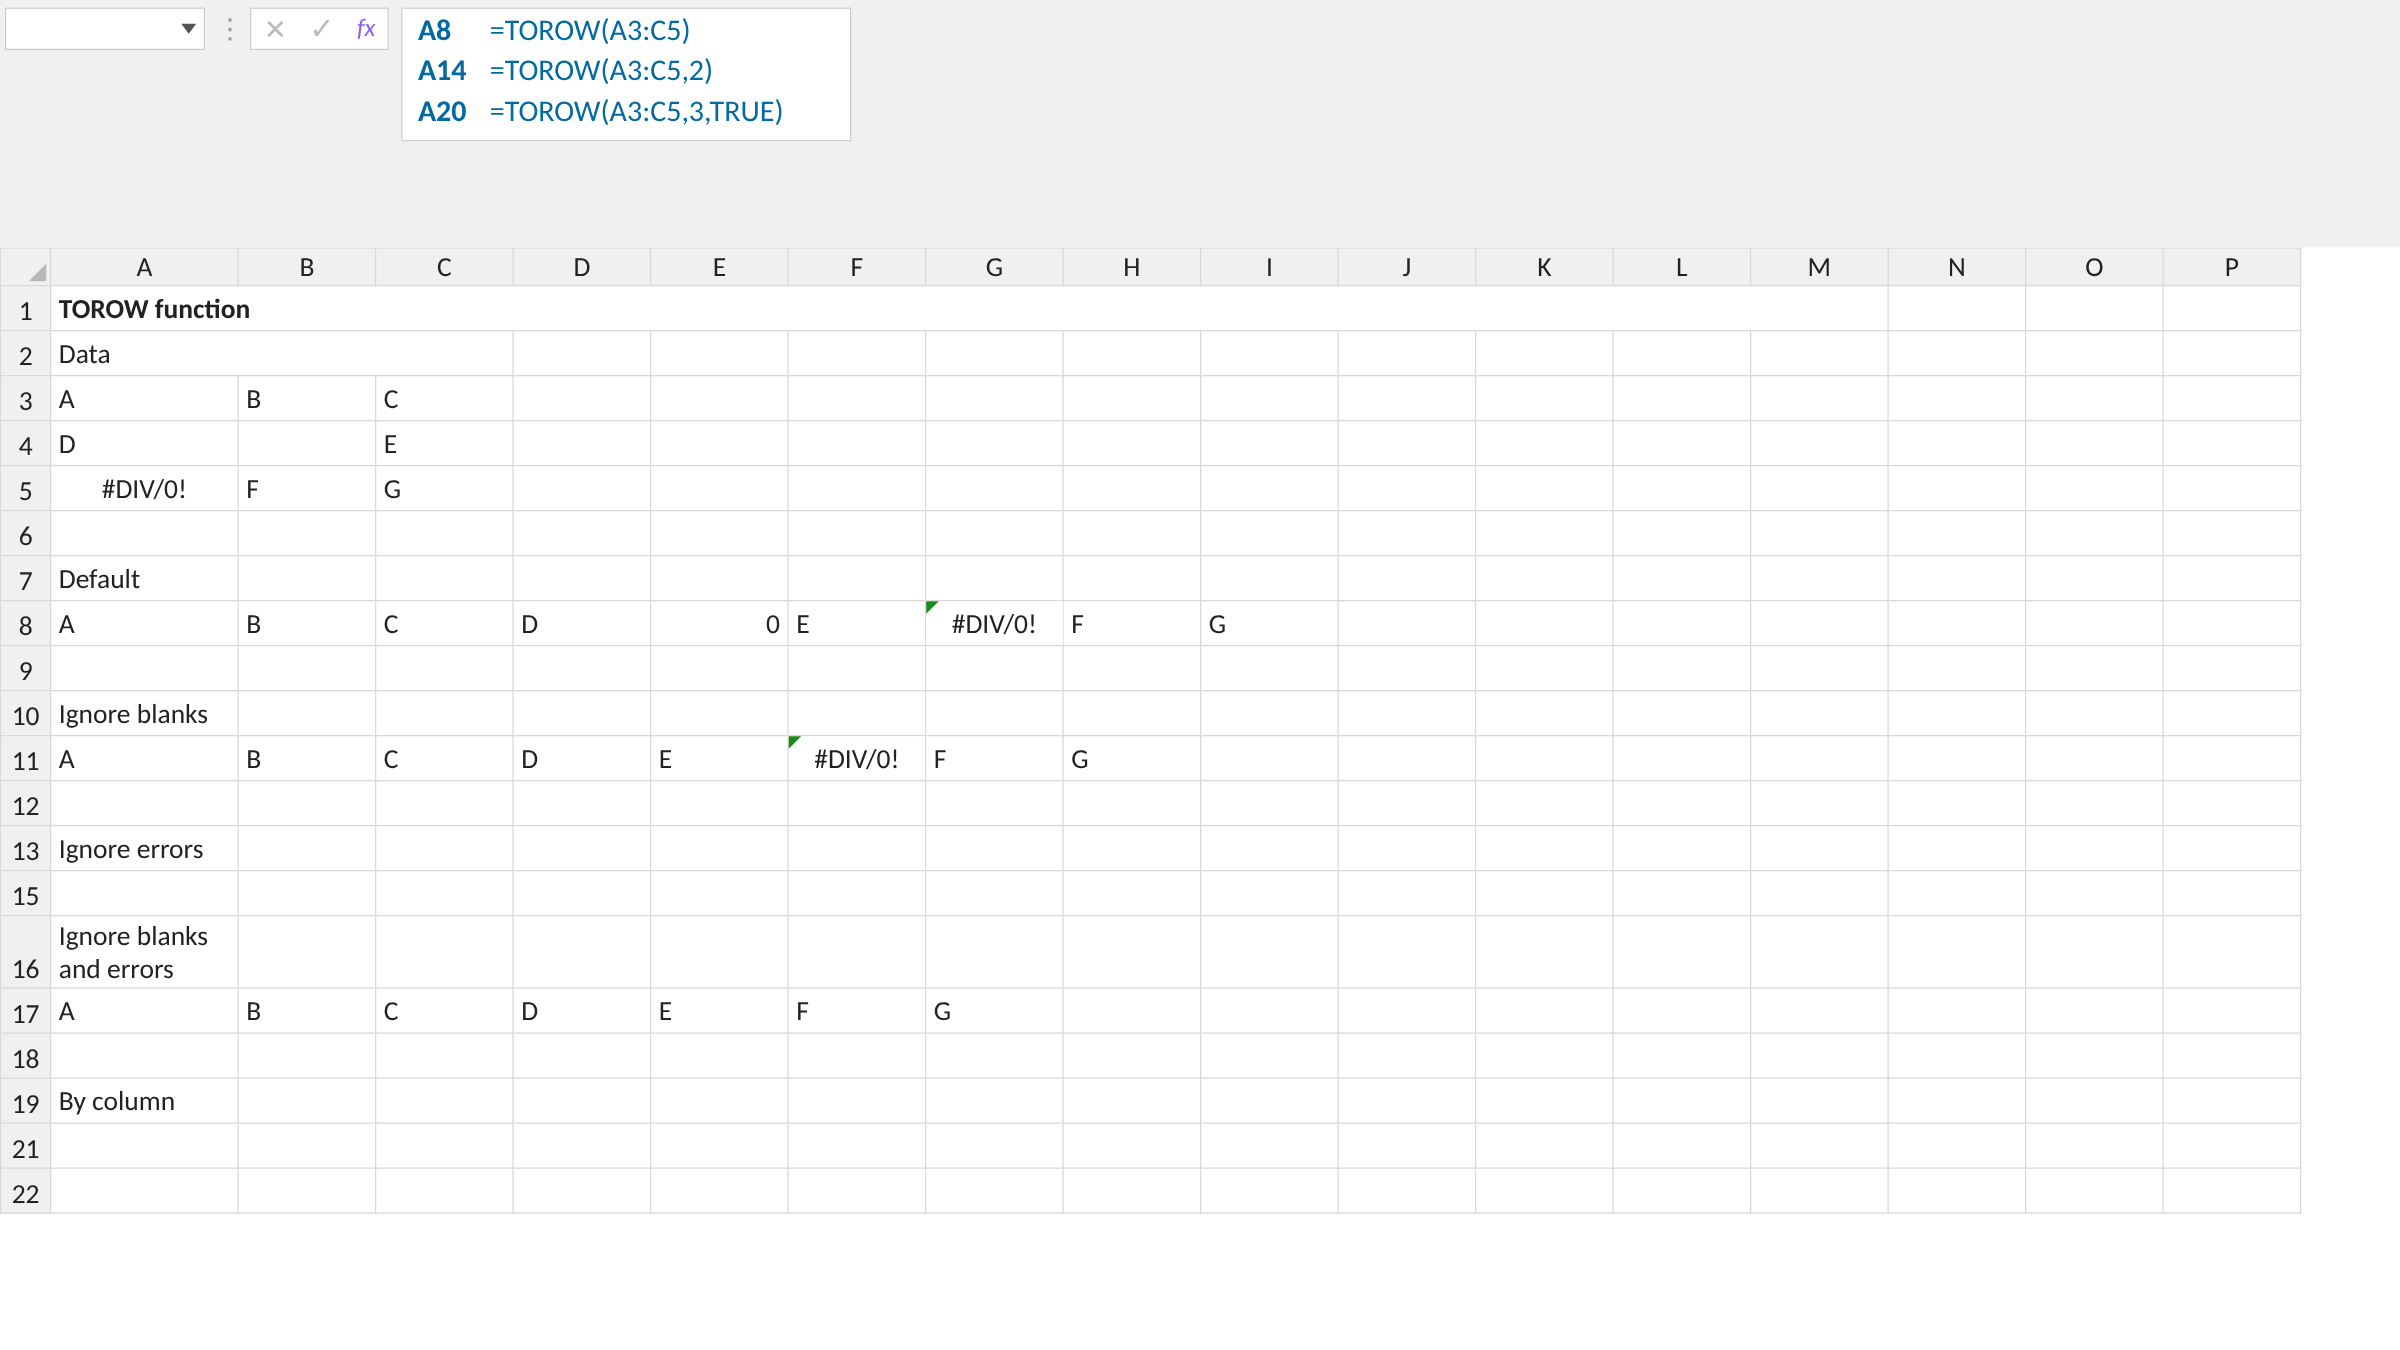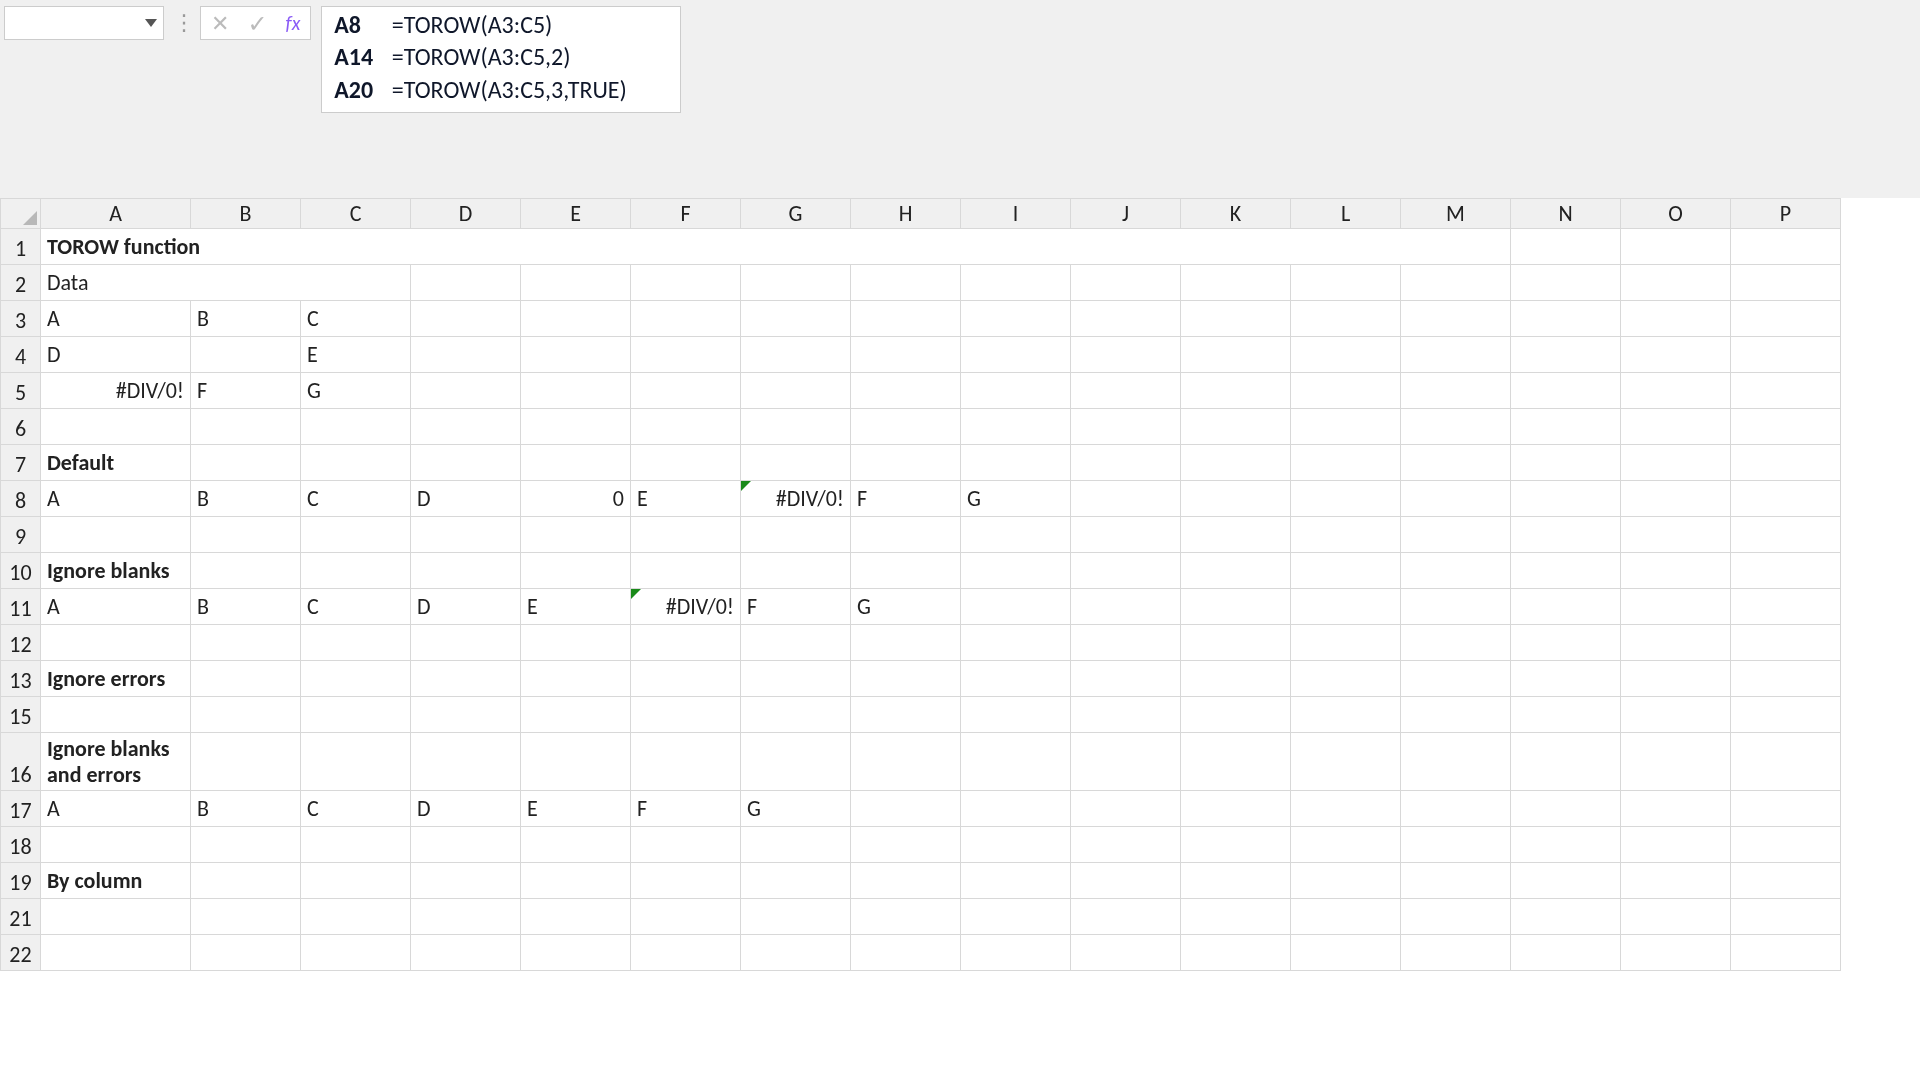--- a/index.html
+++ b/index.html
@@ -18,21 +18,21 @@
   .vdots { width: 24px; text-align: center; color: #999; font-size: 22px; line-height: 34px; margin-right: 4px; }
   .fx-box {
     display: flex; align-items: center; height: 34px; background: #fff; border: 1px solid #ccc;
     padding: 0 10px; margin-right: 10px; gap: 18px;
   }
   .fx-box .x { color: #bbb; font-size: 22px; font-weight: 400; }
   .fx-box .chk { color: #bbb; font-size: 24px; }
   .fx-box .fx { color: #8b5cf6; font-size: 20px; font-style: italic; }
   .formula-list {
     flex: 0 0 auto; min-width: 360px; background: #fff; border: 1px solid #ccc;
-    padding: 2px 12px 6px 12px; font-size: 24px; line-height: 1.35; color: #0f172a;
+    padding: 2px 12px 6px 12px; font-size: 24px; line-height: 1.35; color: #0369a1;
   }
   .formula-list .row { white-space: nowrap; }
   .formula-list .cell-ref { font-weight: 700; display: inline-block; min-width: 52px; }
 
   
   .grid-wrap { position: absolute; left: 0; right: 0; top: 198px; bottom: 0; background: #fff; overflow: hidden; }
   table.grid { border-collapse: collapse; table-layout: fixed; }
   table.grid th, table.grid td {
     border: 1px solid #d8d8d8; font-size: 22px; color: #222;
   }
@@ -47,26 +47,26 @@
   th.colh {
     height: 30px; background: #f0f0f0; font-weight: 400; text-align: center; color: #333;
     border: 1px solid #c8c8c8;
   }
   th.rowh {
     width: 40px; background: #f0f0f0; font-weight: 400; text-align: center; color: #333;
     border: 1px solid #c8c8c8; vertical-align: bottom; padding-bottom: 2px;
   }
   td.cell { height: 36px; padding: 2px 6px; vertical-align: middle; text-align: left; background: #fff; }
   td.cell.right { text-align: right; }
-  td.cell.center { text-align: right; }
+  td.cell.center { text-align: center; }
 
   
   .title-green { background: #1ea63a; color: #fff; font-weight: 700; text-align: center; font-size: 26px; }
   .hdr-blue { background: #0d78c9; color: #fff; font-weight: 400; text-align: center; font-size: 24px; }
-  .hdr-light { background: #29b5e8; color: #fff; font-weight: 700; text-align: center; font-size: 22px; line-height: 1.15; padding: 4px 6px; }
+  .hdr-light { background: #29b5e8; color: #fff; font-weight: 400; text-align: center; font-size: 22px; line-height: 1.15; padding: 4px 6px; }
 
   
   .err-ind { position: relative; }
   .err-ind::before {
     content: ""; position: absolute; left: 0; top: 0;
     width: 0; height: 0; border-top: 10px solid #1a8a1a; border-right: 10px solid transparent;
   }
 
   
   col.rownum { width: 40px; }

